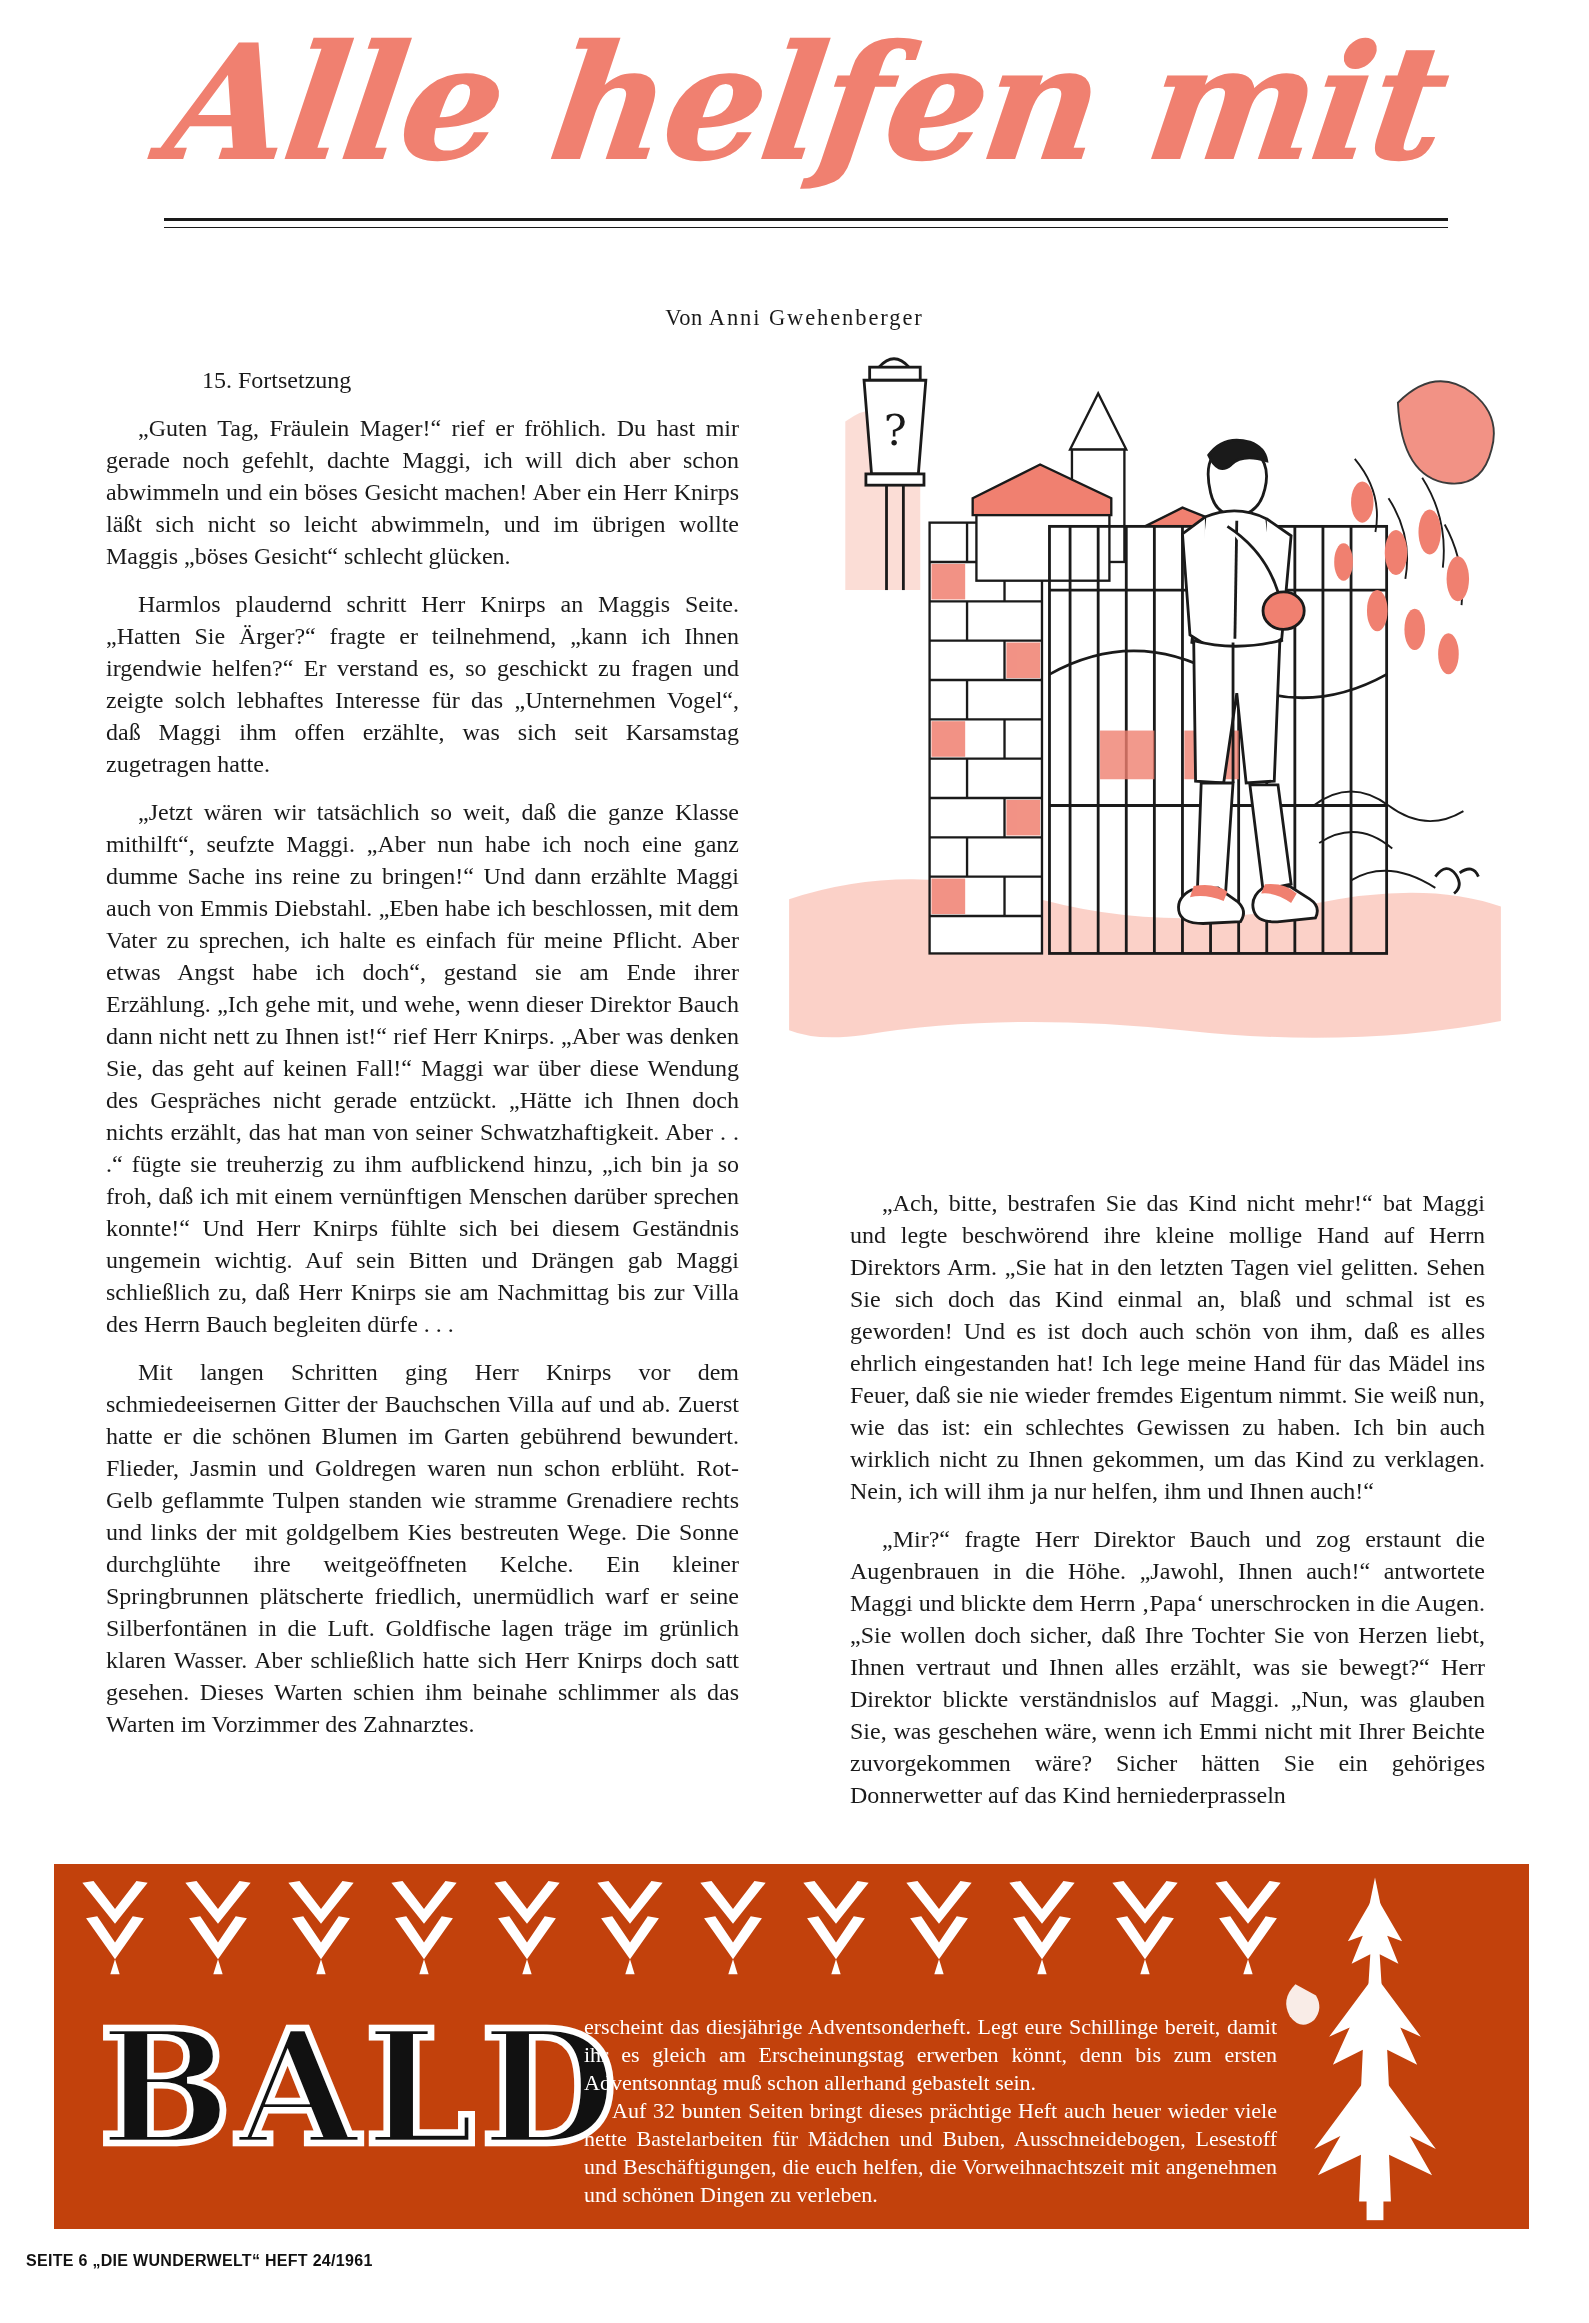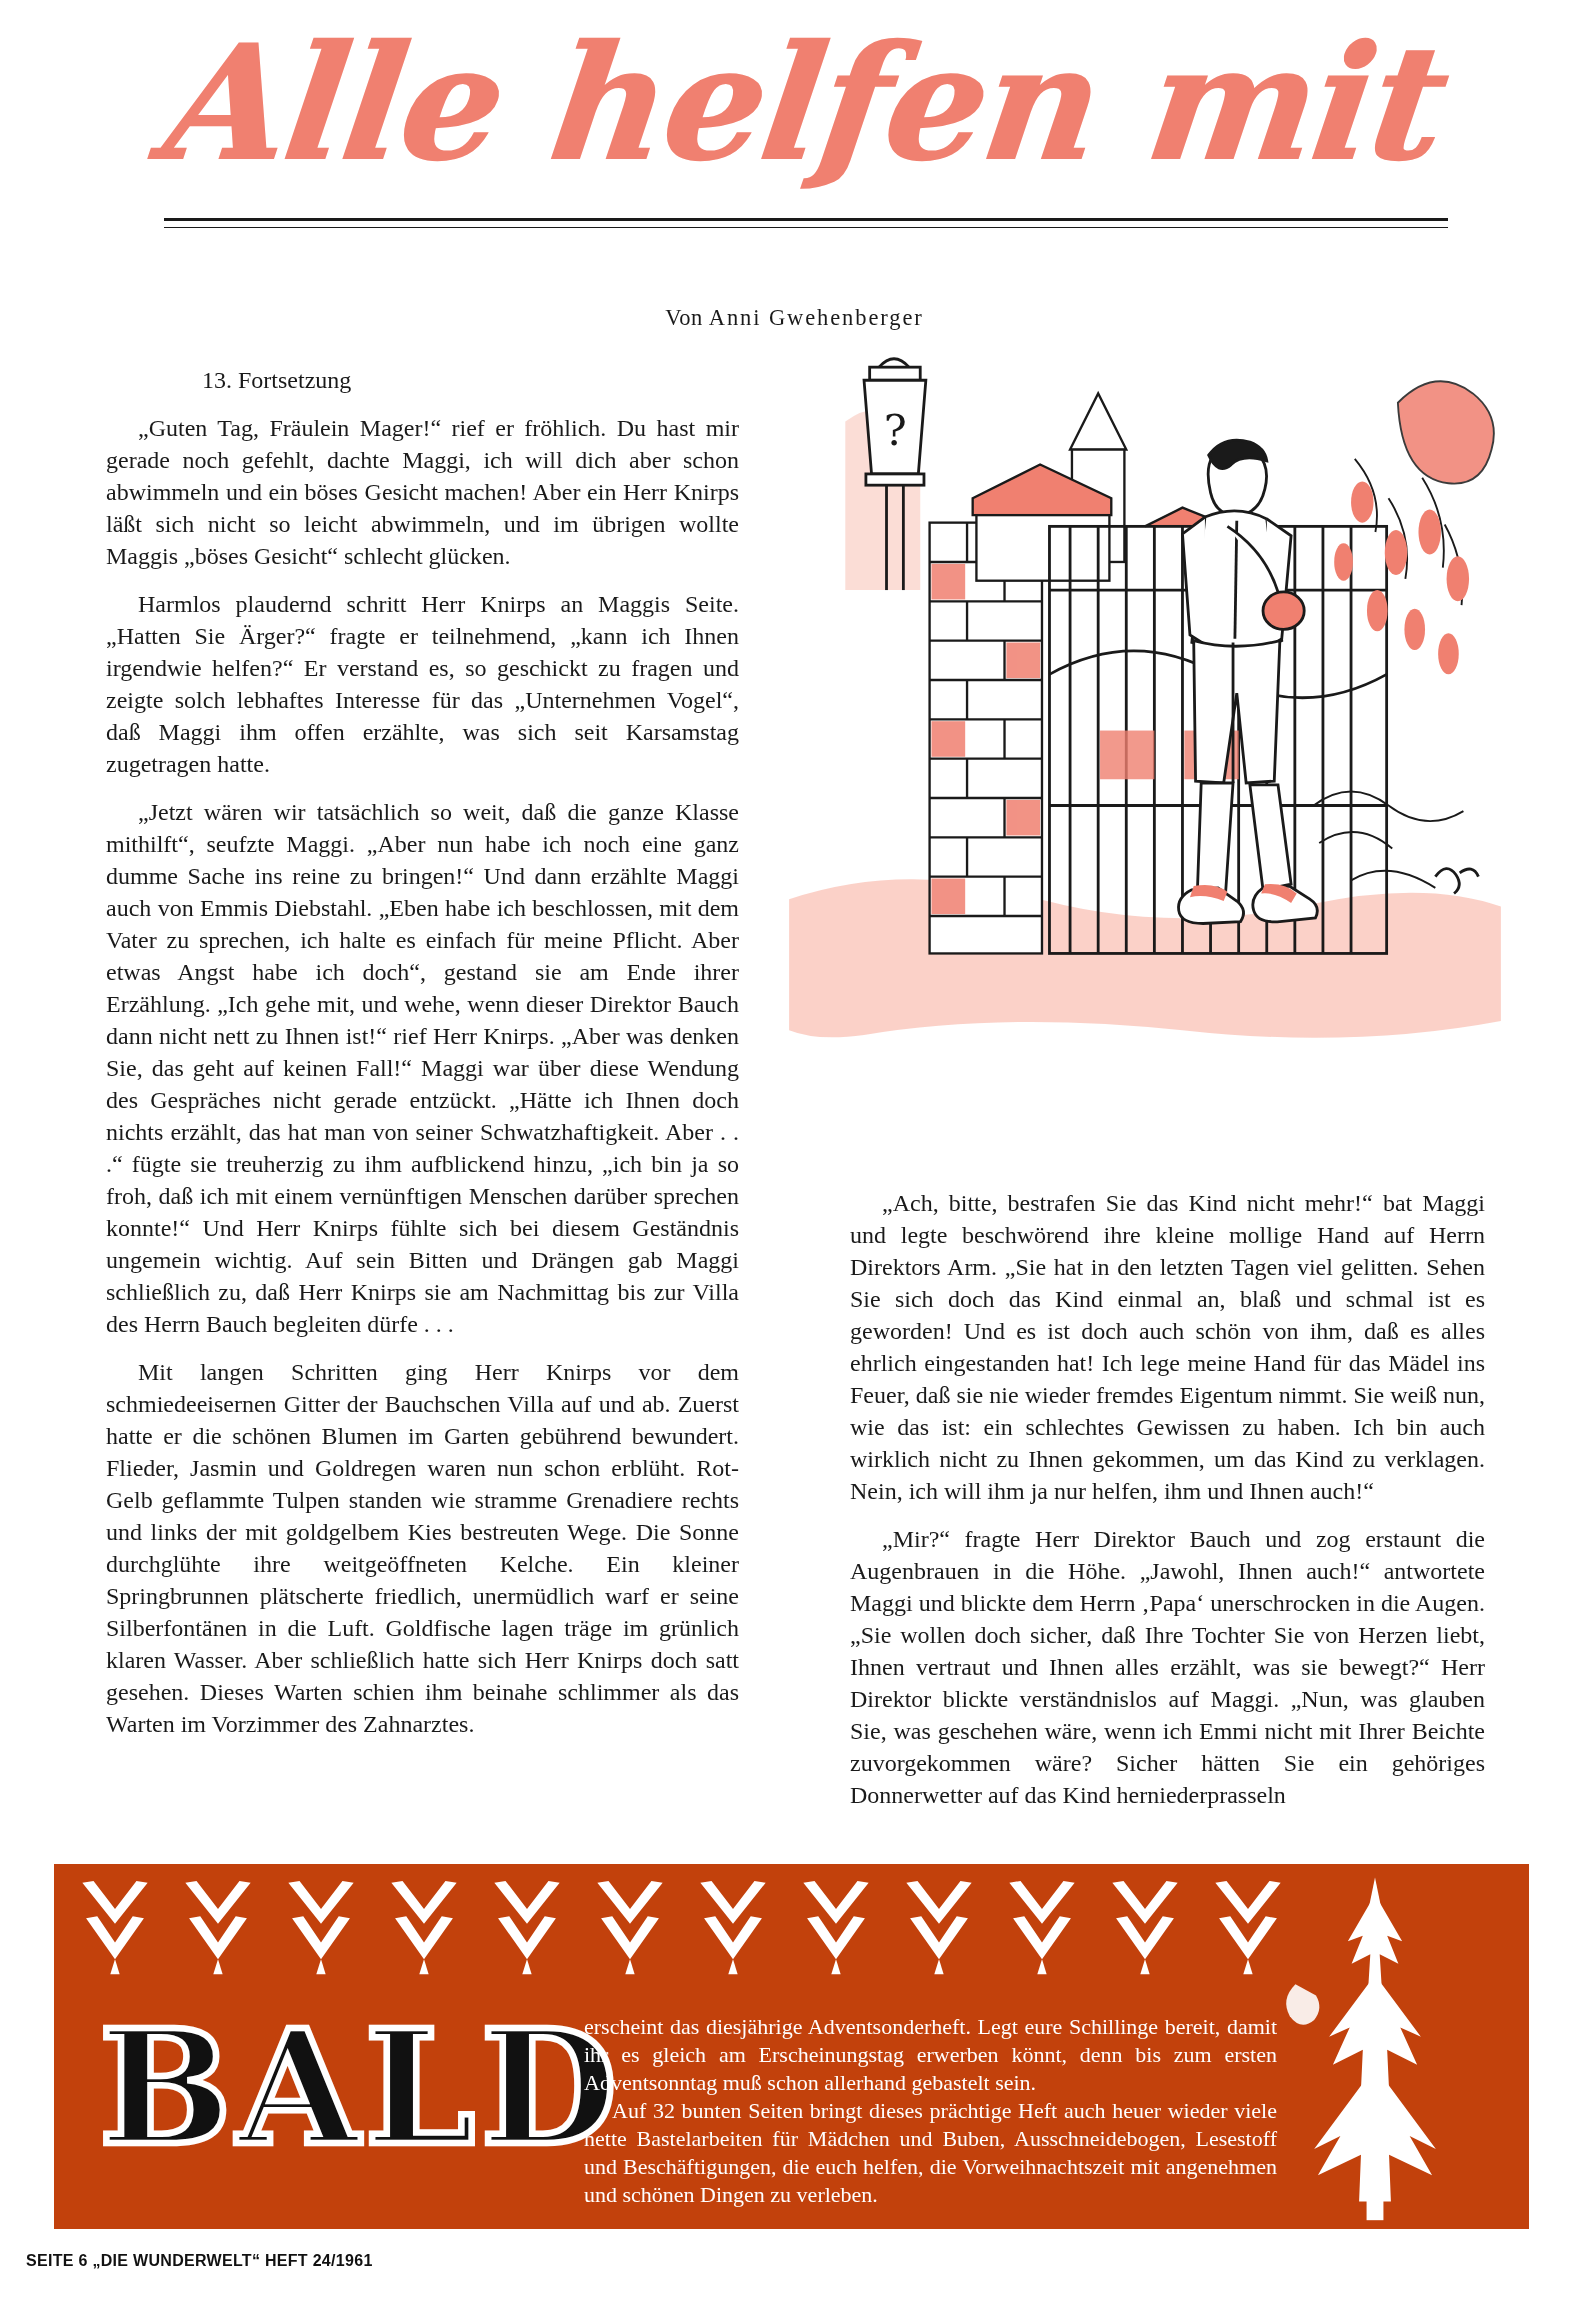--- a/index.html
+++ b/index.html
@@ -190,21 +190,21 @@
   <div class="masthead">
     <div class="masthead-title">Alle helfen mit</div>
     <div class="masthead-rule"></div>
   </div>
 
   <div class="byline">
     <span>Von </span><span class="author">Anni Gwehenberger</span>
   </div>
 
   <div class="col-left">
-    <div class="serial-no">13. Fortsetzung</div>
+    <div class="serial-no">15. Fortsetzung</div>
     <p class="body-par">„Guten Tag, Fräulein Mager!“ rief er fröhlich. Du hast mir gerade noch gefehlt, dachte Maggi, ich will dich aber schon abwimmeln und ein böses Gesicht machen! Aber ein Herr Knirps läßt sich nicht so leicht abwimmeln, und im übrigen wollte Maggis „böses Gesicht“ schlecht glücken.</p>
     <p class="body-par">Harmlos plaudernd schritt Herr Knirps an Maggis Seite. „Hatten Sie Ärger?“ fragte er teilnehmend, „kann ich Ihnen irgendwie helfen?“ Er verstand es, so geschickt zu fragen und zeigte solch lebhaftes Interesse für das „Unternehmen Vogel“, daß Maggi ihm offen erzählte, was sich seit Karsamstag zugetragen hatte.</p>
     <p class="body-par">„Jetzt wären wir tatsächlich so weit, daß die ganze Klasse mithilft“, seufzte Maggi. „Aber nun habe ich noch eine ganz dumme Sache ins reine zu bringen!“ Und dann erzählte Maggi auch von Emmis Diebstahl. „Eben habe ich beschlossen, mit dem Vater zu sprechen, ich halte es einfach für meine Pflicht. Aber etwas Angst habe ich doch“, gestand sie am Ende ihrer Erzählung. „Ich gehe mit, und wehe, wenn dieser Direktor Bauch dann nicht nett zu Ihnen ist!“ rief Herr Knirps. „Aber was denken Sie, das geht auf keinen Fall!“ Maggi war über diese Wendung des Gespräches nicht gerade entzückt. „Hätte ich Ihnen doch nichts erzählt, das hat man von seiner Schwatzhaftigkeit. Aber . . .“ fügte sie treuherzig zu ihm aufblickend hinzu, „ich bin ja so froh, daß ich mit einem vernünftigen Menschen darüber sprechen konnte!“ Und Herr Knirps fühlte sich bei diesem Geständnis ungemein wichtig. Auf sein Bitten und Drängen gab Maggi schließlich zu, daß Herr Knirps sie am Nachmittag bis zur Villa des Herrn Bauch begleiten dürfe . . .</p>
     <p class="body-par">Mit langen Schritten ging Herr Knirps vor dem schmiedeeisernen Gitter der Bauchschen Villa auf und ab. Zuerst hatte er die schönen Blumen im Garten gebührend bewundert. Flieder, Jasmin und Goldregen waren nun schon erblüht. Rot-Gelb geflammte Tulpen standen wie stramme Grenadiere rechts und links der mit goldgelbem Kies bestreuten Wege. Die Sonne durchglühte ihre weitgeöffneten Kelche. Ein kleiner Springbrunnen plätscherte friedlich, unermüdlich warf er seine Silberfontänen in die Luft. Goldfische lagen träge im grünlich klaren Wasser. Aber schließlich hatte sich Herr Knirps doch satt gesehen. Dieses Warten schien ihm beinahe schlimmer als das Warten im Vorzimmer des Zahnarztes.</p>
   </div>
 
   <div class="illustration">
     <svg width="712" height="871" viewBox="0 0 760 930" xmlns="http://www.w3.org/2000/svg">
       <defs>
         <clipPath id="frame">

